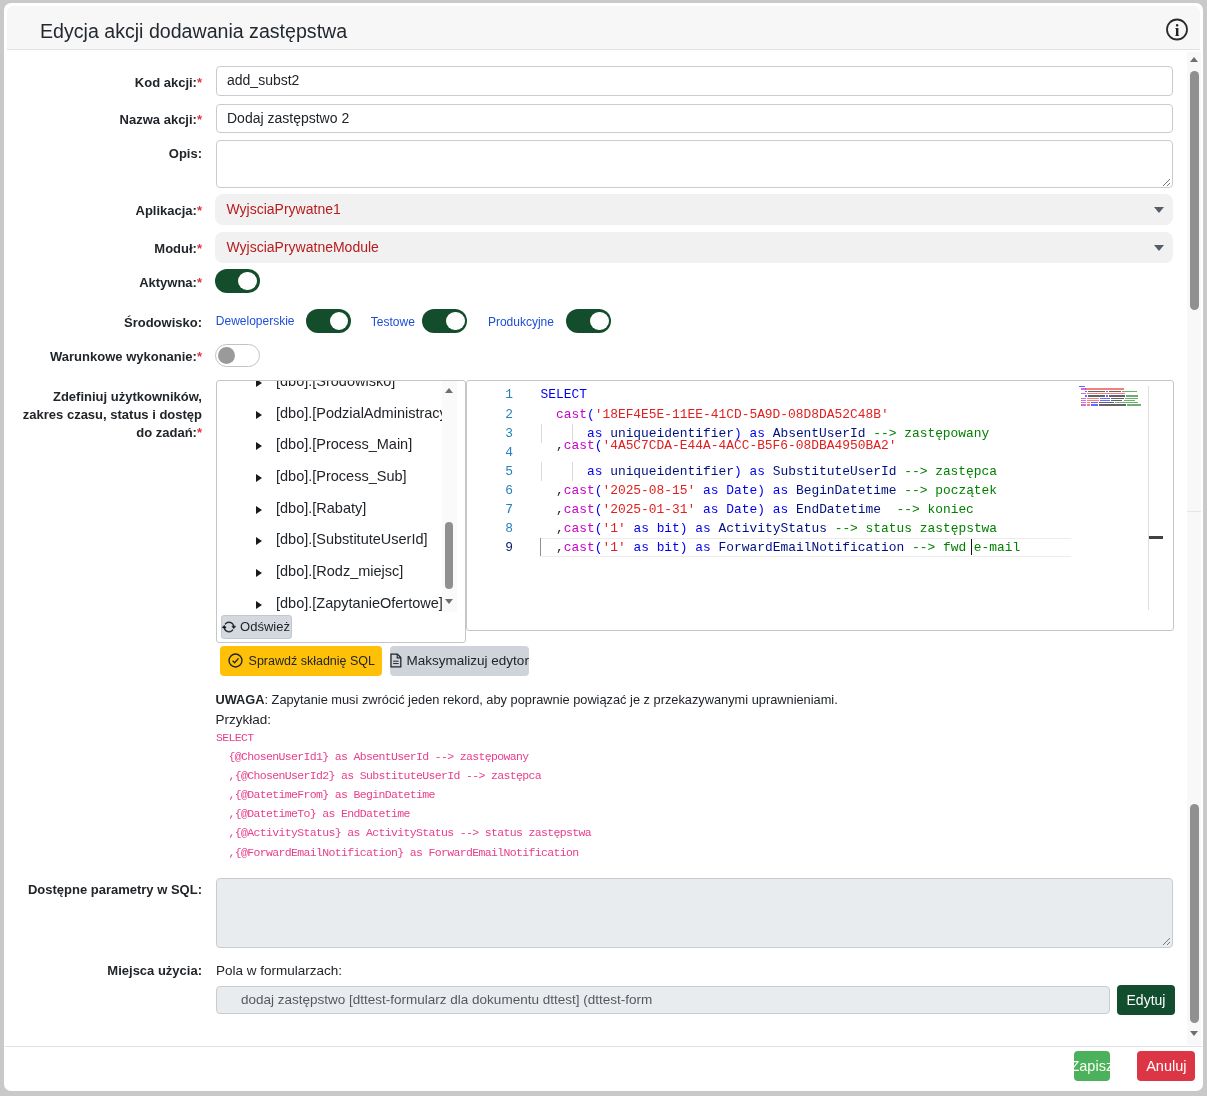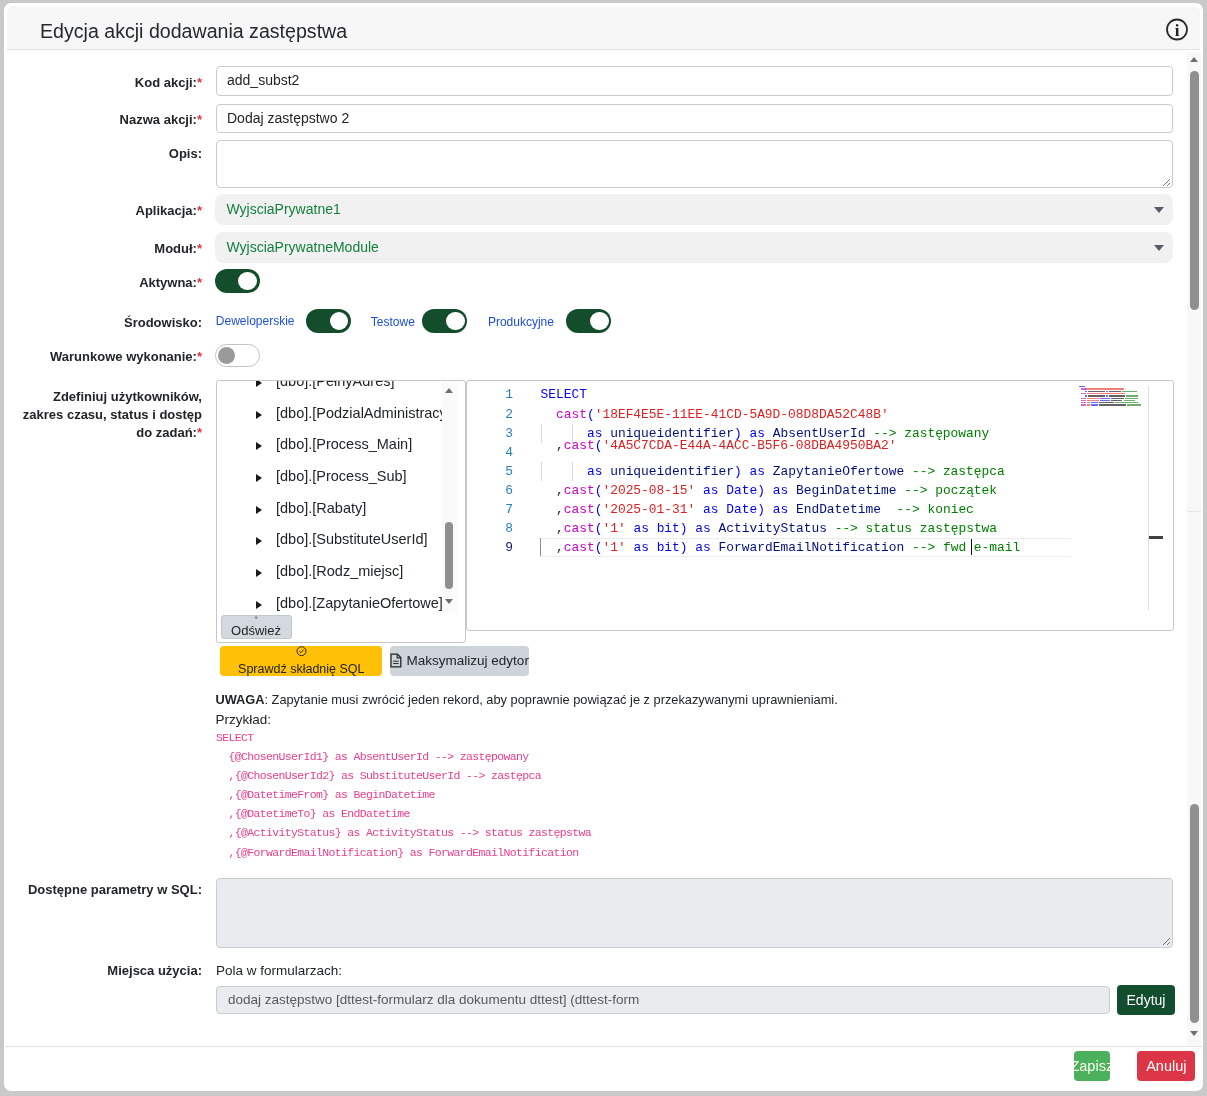--- a/index.html
+++ b/index.html
@@ -5,21 +5,21 @@
   * { margin:0; padding:0; box-sizing:border-box; }
   html,body { width:1207px; height:1096px; overflow:hidden; }
   body { font-family:"Liberation Sans", sans-serif; background:#c9c9c9; position:relative; }
   .abs { position:absolute; }
   .dialog { position:absolute; left:4px; top:3px; width:1199px; height:1088px; background:#fff; border-radius:7px; }
   .header { position:absolute; left:7px; top:6px; width:1193px; height:44px; background:#f7f7f8; border-bottom:1px solid #e2e2e2; border-radius:6px 6px 0 0; }
   .title { position:absolute; left:40px; top:19.5px; font-size:19.6px; color:#24292e; }
   .lbl { position:absolute; right:1005px; white-space:nowrap; font-size:13px; color:#212529; text-align:right;font-weight:bold; }
   .req { color:#dc3545; }
   .fld { position:absolute; left:216px; width:957px; border:1px solid #c8ccd0; border-radius:4px; background:#fff; font-size:14px; color:#212529; }
-  .sel { position:absolute; left:215px; width:958px; height:31px; border-radius:8px; background:#f1f1f2; font-size:14px; color:#15803d; }
+  .sel { position:absolute; left:215px; width:958px; height:31px; border-radius:8px; background:#f1f1f2; font-size:14px; color:#b91c1c; }
   .caret { position:absolute; width:0; height:0; border-left:5px solid transparent; border-right:5px solid transparent; border-top:6px solid #555d66; }
   .tgl { position:absolute; width:45px; height:23.6px; border-radius:12px; background:#134d2c; }
   .tgl .knob { position:absolute; top:2.5px; width:18.6px; height:18.6px; border-radius:50%; background:#fff; }
   .tgl-off { position:absolute; width:45px; height:23.6px; border-radius:12px; background:#fff; border:1px solid #c3c3c3; }
   .tgl-off .knob { position:absolute; left:2px; top:2px; width:17.6px; height:17.6px; border-radius:50%; background:#9a9a9a; }
   .swlbl { position:absolute; font-size:12px; color:#1d4ed8; }
   .tri-up { width:0;height:0;border-left:4.5px solid transparent;border-right:4.5px solid transparent;border-bottom:5.5px solid #6f6f6f; }
   .tri-down { width:0;height:0;border-left:4.5px solid transparent;border-right:4.5px solid transparent;border-top:5.5px solid #6f6f6f; }
   .thumb { position:absolute; background:#909090; border-radius:4.5px; width:9px; }
   .treerow { position:absolute; left:0; width:100%; white-space:nowrap; font-size:14.5px; color:#212529; }
@@ -87,21 +87,21 @@
   </div>
 
 <div class="tgl-off" style="left:214.5px; top:343.5px;">
     <div class="knob"></div>
   </div>
 
 <div class="abs" style="left:215.5px; top:379.5px; width:250px; height:263px; border:1px solid #c6c6c6; border-radius:3px; background:#fff; overflow:hidden;">
   <div class="abs" style="left:0;top:0;width:225px;height:231px;overflow:hidden;">
     <div class="treerow" style="top:-5.6px">
         <span class="c"></span>
-        <span class="t">[dbo].[PełnyAdres]</span>
+        <span class="t">[dbo].[Środowisko]</span>
       </div>
     <div class="treerow" style="top:26.1px">
         <span class="c"></span>
         <span class="t">[dbo].[PodzialAdministracyjny]</span>
       </div>
     <div class="treerow" style="top:57.8px">
         <span class="c"></span>
         <span class="t">[dbo].[Process_Main]</span>
       </div>
     <div class="treerow" style="top:89.5px">
@@ -124,21 +124,21 @@
         <span class="c"></span>
         <span class="t">[dbo].[ZapytanieOfertowe]</span>
       </div>
   </div>
 
   <div class="abs" style="left:225px;top:0;width:15px;height:231px;background:#fafafa;"></div>
   <div class="tri-up" style="position:absolute;left:228px;top:7px;"></div>
   <div class="tri-down" style="position:absolute;left:228px;top:218px;"></div>
   <div class="thumb" style="left:228px; top:141px; height:67px; width:8px;"></div>
 
-  <div class="btn" style="left:4px; top:234px; width:71px; height:24px; background:#d3d9de; border:1px solid #c0c7cd; font-size:13px; gap:4px; border-radius:3px;flex-direction:column;">
+  <div class="btn" style="left:4px; top:234px; width:71px; height:24px; background:#d3d9de; border:1px solid #c0c7cd; font-size:13px; gap:4px; border-radius:3px;">
     <svg width="14" height="14" viewBox="0 0 16 16" fill="#1a1a1a" stroke="#1a1a1a" stroke-width="0.5">
         <path d="M11.534 7h3.932a.25.25 0 0 1 .192.41l-1.966 2.36a.25.25 0 0 1-.384 0l-1.966-2.36a.25.25 0 0 1 .192-.41zm-11 2h3.932a.25.25 0 0 0 .192-.41L2.692 6.23a.25.25 0 0 0-.384 0L.342 8.59a.25.25 0 0 0 .192.41z"></path>
         <path fill-rule="evenodd" d="M8 3c-1.552 0-2.94.707-3.857 1.818a.5.5 0 1 1-.771-.636A6.002 6.002 0 0 1 13.917 7H12.9A5.002 5.002 0 0 0 8 3zM3.1 9a5.002 5.002 0 0 0 8.757 2.182.5.5 0 1 1 .771.636A6.002 6.002 0 0 1 2.083 9H3.1z"></path>
       </svg>
     <span>Odśwież</span>
   </div>
 </div>
 
 <div class="abs" id="editor" style="left:465.5px; top:379.5px; width:708px; height:251px; border:1px solid #c6c6c6; border-radius:3px; background:#fff; overflow:hidden;">
 </div>
@@ -161,21 +161,21 @@
 <div class="abs" style="left:539.5px;top:537.7px;width:531px;height:1px;background:#ececec;"></div>
 <div class="abs" style="left:539.5px;top:555.8px;width:531px;height:1px;background:#ececec;"></div>
 <div class="abs" style="left:539.5px;top:538.2px;width:1.5px;height:17.8px;background:#8f8f8f;"></div>
 
 <div class="abs" style="left:970.5px;top:539.3px;width:1.5px;height:15.6px;background:#101010;"></div>
 
 <div class="cl" style="top:385.4px"><span class="k">SELECT</span></div>
 <div class="cl" style="top:404.5px">  <span class="f">cast</span><span class="pr">(</span><span class="s">'18EF4E5E-11EE-41CD-5A9D-08D8DA52C48B'</span></div>
 <div class="cl" style="top:423.6px">      <span class="k">as</span> <span class="t2">uniqueidentifier</span><span class="pr">)</span> <span class="k">as</span> <span class="t2">AbsentUserId</span> <span class="cm">--&gt; zastępowany</span></div>
 <div class="cl" style="top:436px">  ,<span class="f">cast</span><span class="pr">(</span><span class="s">'4A5C7CDA-E44A-4ACC-B5F6-08DBA4950BA2'</span></div>
-<div class="cl" style="top:461.8px">      <span class="k">as</span> <span class="t2">uniqueidentifier</span><span class="pr">)</span> <span class="k">as</span> <span class="t2">ZapytanieOfertowe</span> <span class="cm">--&gt; zastępca</span></div>
+<div class="cl" style="top:461.8px">      <span class="k">as</span> <span class="t2">uniqueidentifier</span><span class="pr">)</span> <span class="k">as</span> <span class="t2">SubstituteUserId</span> <span class="cm">--&gt; zastępca</span></div>
 <div class="cl" style="top:480.9px">  ,<span class="f">cast</span><span class="pr">(</span><span class="s">'2025-08-15'</span> <span class="k">as</span> <span class="k">Date</span><span class="pr">)</span> <span class="k">as</span> <span class="t2">BeginDatetime</span> <span class="cm">--&gt; początek</span></div>
 <div class="cl" style="top:500.0px">  ,<span class="f">cast</span><span class="pr">(</span><span class="s">'2025-01-31'</span> <span class="k">as</span> <span class="k">Date</span><span class="pr">)</span> <span class="k">as</span> <span class="t2">EndDatetime</span>  <span class="cm">--&gt; koniec</span></div>
 <div class="cl" style="top:519.1px">  ,<span class="f">cast</span><span class="pr">(</span><span class="s">'1'</span> <span class="k">as</span> <span class="k">bit</span><span class="pr">)</span> <span class="k">as</span> <span class="t2">ActivityStatus</span> <span class="cm">--&gt; status zastępstwa</span></div>
 <div class="cl" style="top:538.2px">  ,<span class="f">cast</span><span class="pr">(</span><span class="s">'1'</span> <span class="k">as</span> <span class="k">bit</span><span class="pr">)</span> <span class="k">as</span> <span class="t2">ForwardEmailNotification</span> <span class="cm">--&gt; fwd e-mail</span></div>
 
 <div class="abs" style="left:1148.4px;top:386.4px;width:1px;height:223.5px;background:#dedede;"></div>
 <div class="abs" style="left:1148.8px;top:535.8px;width:14px;height:3.6px;background:#414141;"></div>
 
 <div class="mm" style="left:1079px;top:386.20px;width:6px;background:#4d4dff"></div>
 <div class="mm" style="left:1081px;top:388.46px;width:4px;background:#d94dd9"></div>
@@ -212,21 +212,21 @@
 <div class="mm" style="left:1091px;top:402.02px;width:7px;background:#4d4dff"></div>
 <div class="mm" style="left:1099px;top:402.02px;width:15px;background:#46464e"></div>
 <div class="mm" style="left:1115px;top:402.02px;width:23px;background:#55a055"></div>
 <div class="mm" style="left:1081px;top:404.28px;width:1px;background:#777"></div>
 <div class="mm" style="left:1082px;top:404.28px;width:4px;background:#d94dd9"></div>
 <div class="mm" style="left:1087px;top:404.28px;width:3px;background:#ef6a63"></div>
 <div class="mm" style="left:1091px;top:404.28px;width:7px;background:#4d4dff"></div>
 <div class="mm" style="left:1099px;top:404.28px;width:27px;background:#46464e"></div>
 <div class="mm" style="left:1127px;top:404.28px;width:14px;background:#55a055"></div>
 
-<div class="btn" style="left:220.1px; top:645.8px; width:162.4px; height:30.4px; background:#ffc107; font-size:12.5px;flex-direction:column;">
+<div class="btn" style="left:220.1px; top:645.8px; width:162.4px; height:30.4px; background:#ffc107; font-size:12.5px;">
   <svg width="15" height="15" viewBox="0 0 16 16" fill="none">
       <circle cx="8" cy="8" r="6.9" stroke="#212529" stroke-width="1.5"></circle>
       <path d="M4.9 8.3 L7.1 10.4 L11.2 5.7" stroke="#212529" stroke-width="1.5" fill="none"></path>
     </svg>
   <span>Sprawdź składnię SQL</span>
 </div>
 <div class="btn" style="left:389.8px; top:645.8px; width:139.1px; height:30.4px; background:#ced4da; font-size:13.5px; gap:5px;">
   <svg width="12" height="15" viewBox="0 0 12 15" fill="none">
       <path d="M1 1 h6.5 L11 4.5 V14 H1 z" stroke="#212529" stroke-width="1.3" fill="none"></path>
       <path d="M7.3 1 v3.8 H11" stroke="#212529" stroke-width="1.1" fill="none"></path>
@@ -245,21 +245,21 @@
   ,{@DatetimeTo} as EndDatetime
   ,{@ActivityStatus} as ActivityStatus --&gt; status zastępstwa
   ,{@ForwardEmailNotification} as ForwardEmailNotification</div>
 
 <div class="fld" style="top:878px; height:70px; background:#e9ecef;"></div>
 <svg class="abs" style="left:1162px;top:937px" width="9" height="9">
     <path d="M8 1 L1 8 M8 5 L5 8" stroke="#777" stroke-width="1"></path>
   </svg>
 
 <div class="abs" style="left:216px; top:963px; font-size:13.5px; color:#212529;">Pola w formularzach:</div>
-<div class="abs" style="left:216px; top:986px; width:894px; height:28px; background:#e9ecef; border:1px solid #c8ccd0; border-radius:4px; font-size:13.5px; color:#55595e; line-height:26px; padding-left:11px;">dodaj zastępstwo [dttest-formularz dla dokumentu dttest] (dttest-form</div>
+<div class="abs" style="left:216px; top:986px; width:894px; height:28px; background:#e9ecef; border:1px solid #c8ccd0; border-radius:4px; font-size:13.5px; color:#55595e; line-height:26px; padding-left:24px;">dodaj zastępstwo [dttest-formularz dla dokumentu dttest] (dttest-form</div>
 <div class="btn" style="left:1117px; top:985px; width:58px; height:30px; background:#124d2e; color:#fff; font-size:14px;">Edytuj</div>
 
 <div class="abs" style="left:5px; top:1045.5px; width:1197px; height:1px; background:#dee2e6;"></div>
 <div class="btn" style="left:1073.8px; top:1051.1px; width:36px; height:30.1px; background:#4bb15c; color:#fdfff2; font-size:14.5px;">Zapisz</div>
 <div class="btn" style="left:1137.2px; top:1051.1px; width:58.3px; height:30.1px; background:#dc3545; color:#fff; font-size:14.5px;">Anuluj</div>
 
 <div class="abs" style="left:1187px; top:52px; width:14px; height:993px; background:#f8f8f8;"></div>
 <div class="abs tri-up" style="left:1189.5px; top:57px; position:absolute;"></div>
 <div class="abs tri-down" style="left:1189.5px; top:1031px; position:absolute;"></div>
 <div class="thumb" style="left:1190px; top:71px; height:239px;"></div>

